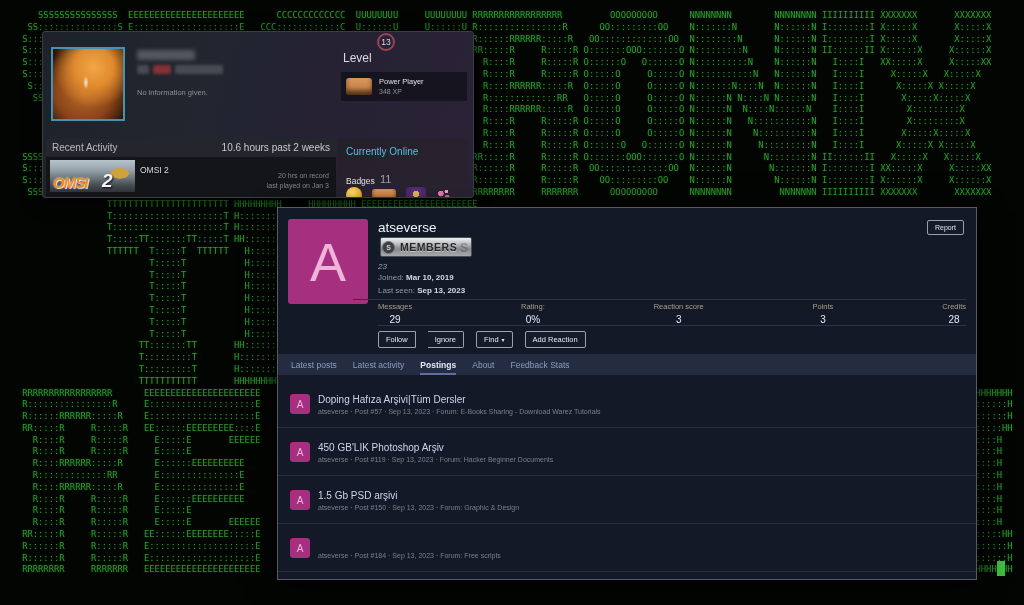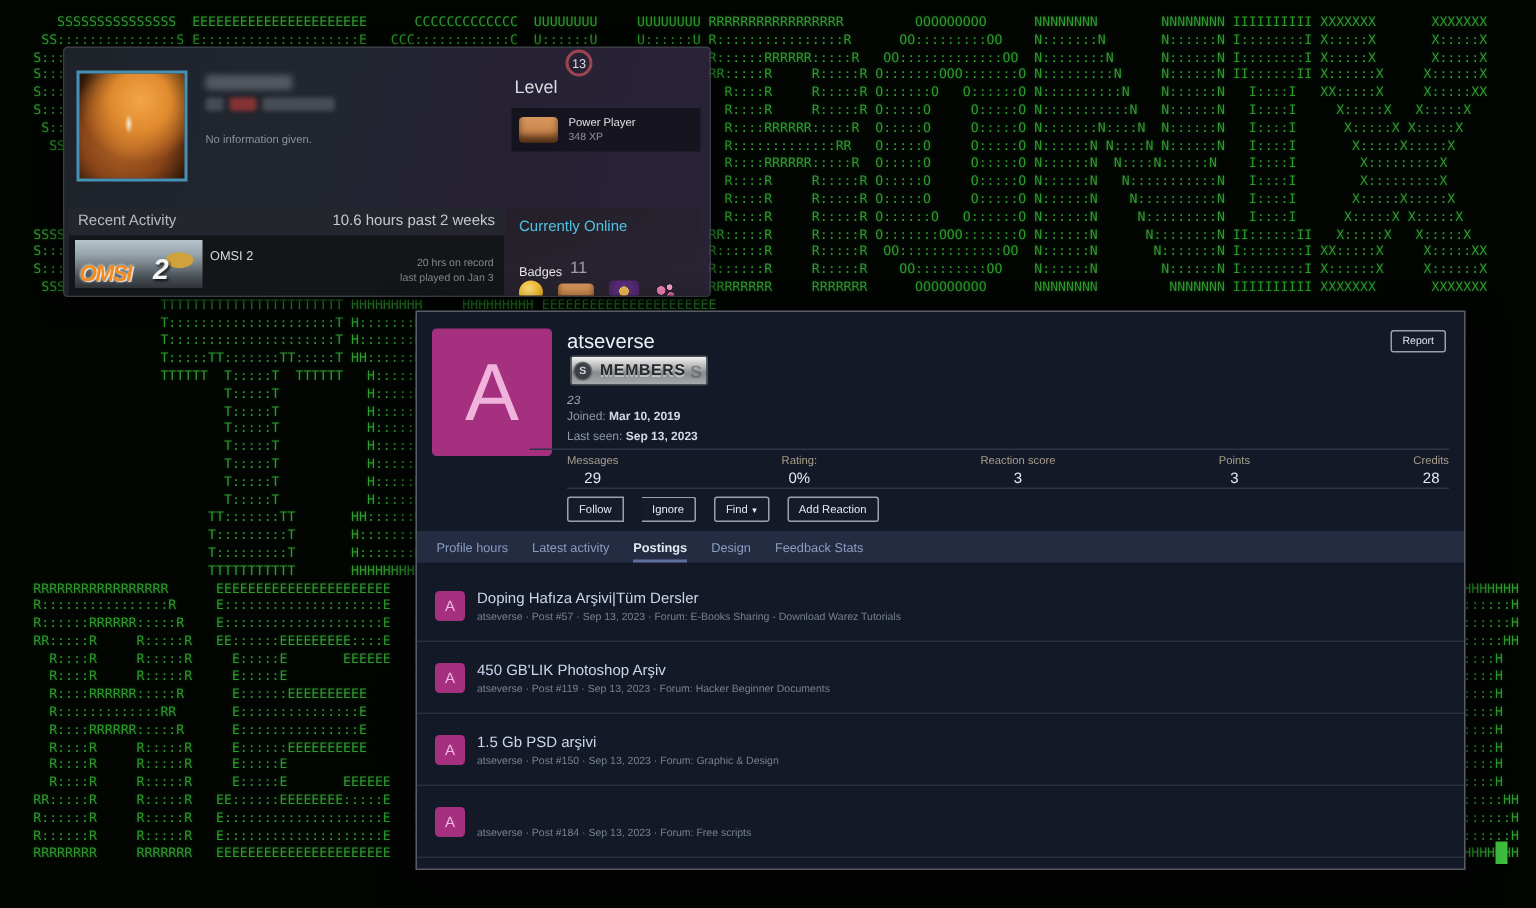--- a/index.html
+++ b/index.html
@@ -262,24 +262,24 @@
       <div class="f-btn joined-l">Follow</div>
       <div class="f-btn joined-r">Ignore</div>
       <div class="f-btn gap">
         <span>Find</span>
         <span class="f-caret">▾</span>
       </div>
       <div class="f-btn gap">Add Reaction</div>
     </div>
 
     <div class="f-tabs">
-      <div class="f-tab">Profile hours</div>
+      <div class="f-tab">Latest posts</div>
       <div class="f-tab">Latest activity</div>
       <div class="f-tab active">Postings</div>
-      <div class="f-tab">Design</div>
+      <div class="f-tab">About</div>
       <div class="f-tab">Feedback Stats</div>
     </div>
 
     <div class="f-posts">
       <div class="f-post">
         <div class="p-avatar">
             <span>A</span>
           </div>
         <div class="p-title">Doping Hafıza Arşivi|Tüm Dersler</div>
         <div class="p-meta">atseverse · Post #57 · Sep 13, 2023 · Forum: E-Books Sharing - Download Warez Tutorials</div>

